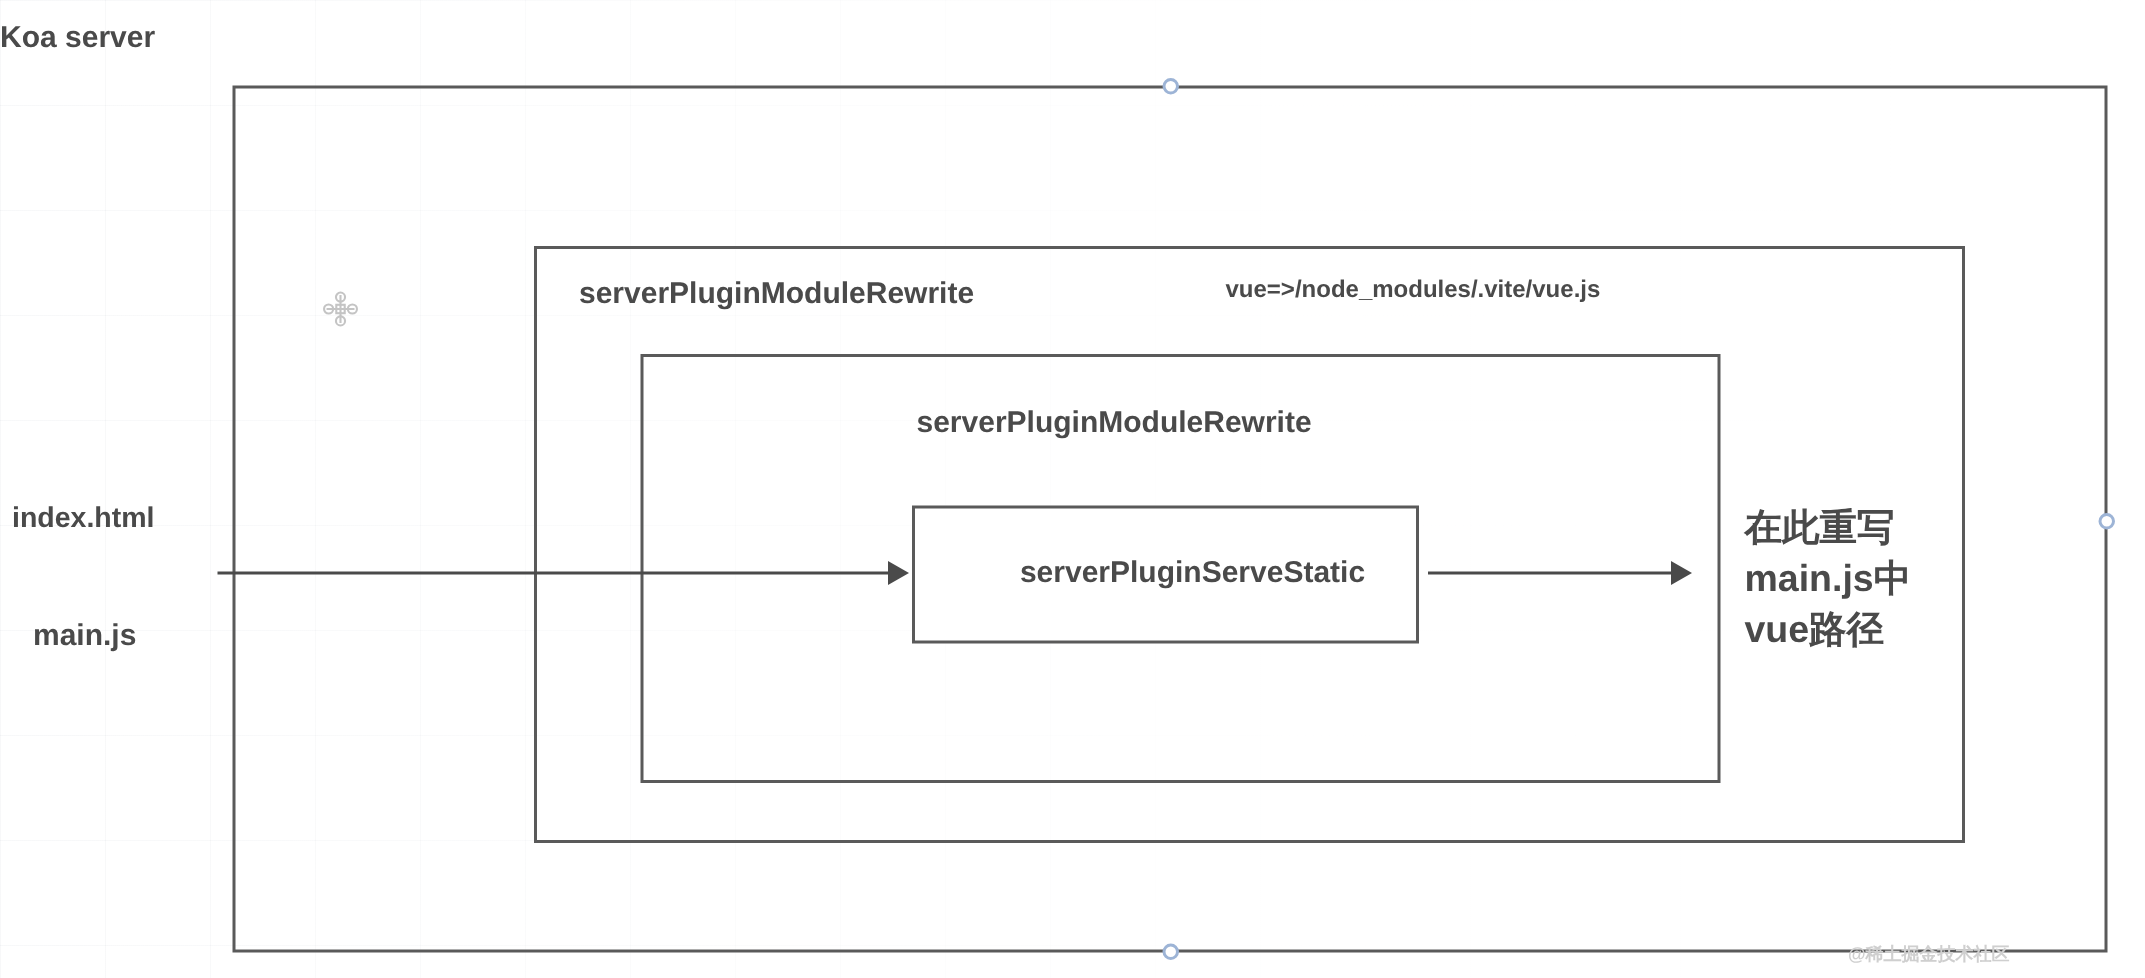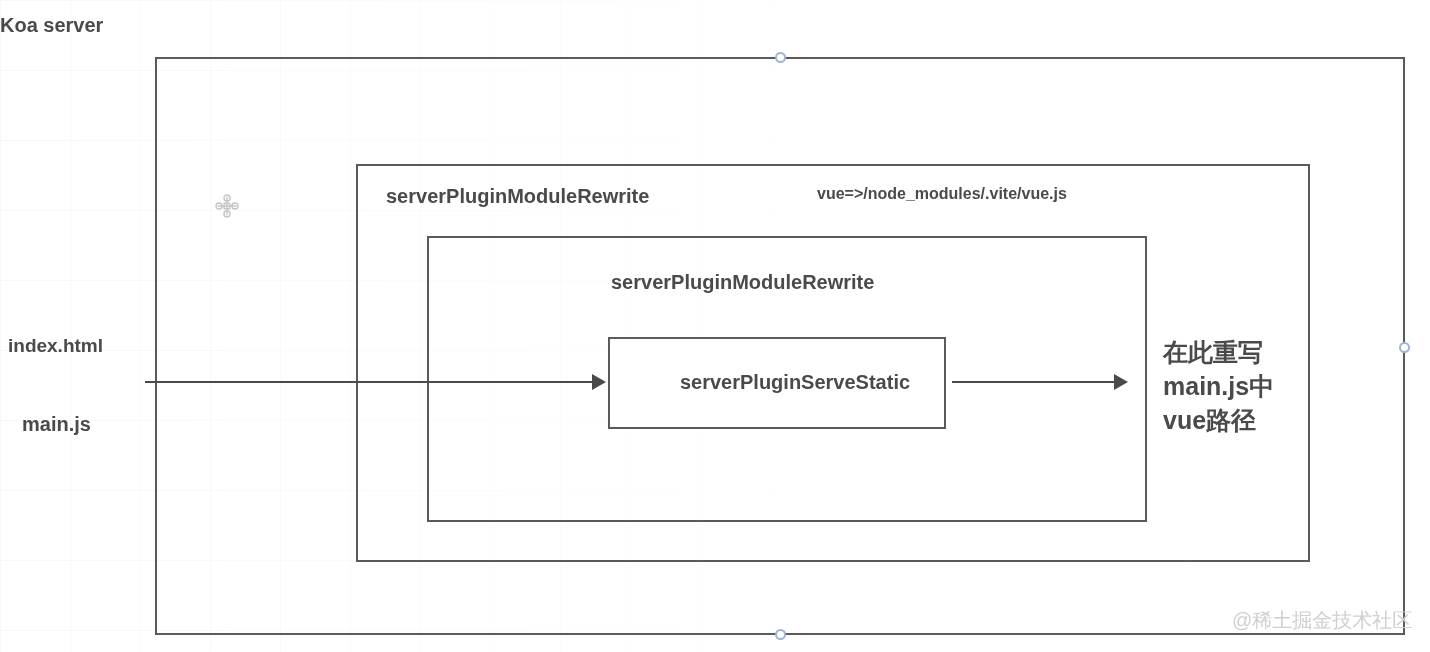--- a/index.html
+++ b/index.html
@@ -87,25 +87,25 @@
   }
   #rewrite-target-note {
     left: 1163px; top: 336px; width: 130px;
     text-align: left;
     font-size: 25px;
     white-space: normal;
     line-height: 1.35;
   }
   #watermark {
     position: absolute;
-    left: 1232px; top: 607px;
-    font-size: 20px;
+    left: 1232px; top: 628px;
+    font-size: 12px;
     color: #cfcfcf;
     white-space: nowrap;
-    font-weight: normal;
+    font-weight: bold;
   }
 
   
   .hline {
     position: absolute;
     height: 2px;
     background: #4a4a4a;
   }
   #flow-line-1 { left: 145px; top: 381px; width: 455px; }
   #flow-line-2 { left: 952px; top: 381px; width: 170px; }

